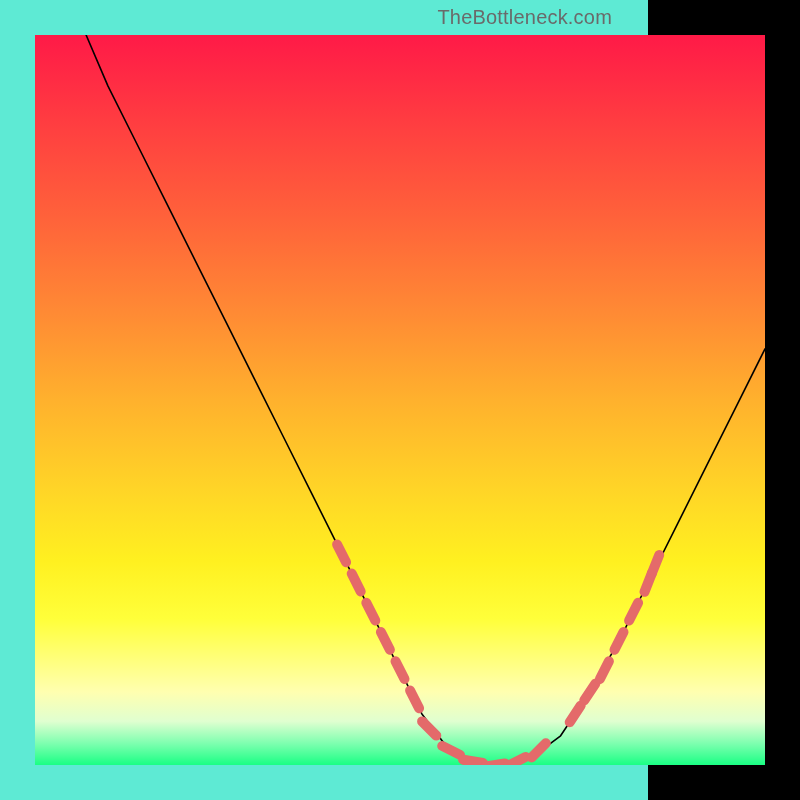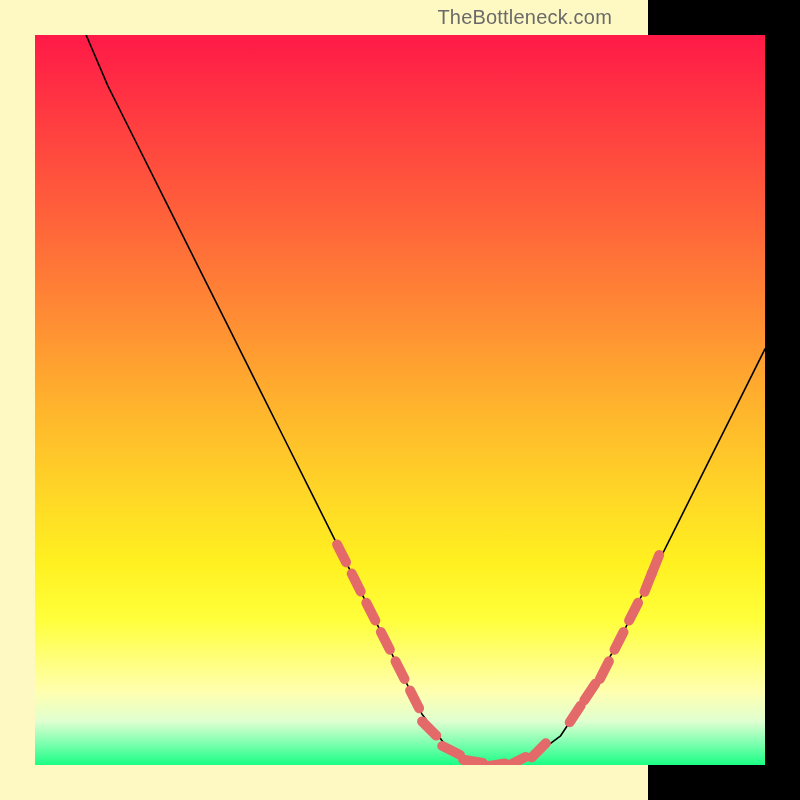--- a/index.html
+++ b/index.html
@@ -10,21 +10,21 @@
     background: #000;
     overflow: hidden;
     font-family: Arial, Helvetica, sans-serif;
   }
   .frame {
     position: absolute;
     left: 0;
     top: 0;
     width: 648px;
     height: 800px;
-    background: #fef9c3;
+    background: #5eead4;
     text-decoration: underline;
   }
   .plot-area {
     position: absolute;
     left: 35px;
     top: 35px;
     width: 730px;
     height: 730px;
     overflow: hidden;
   }

